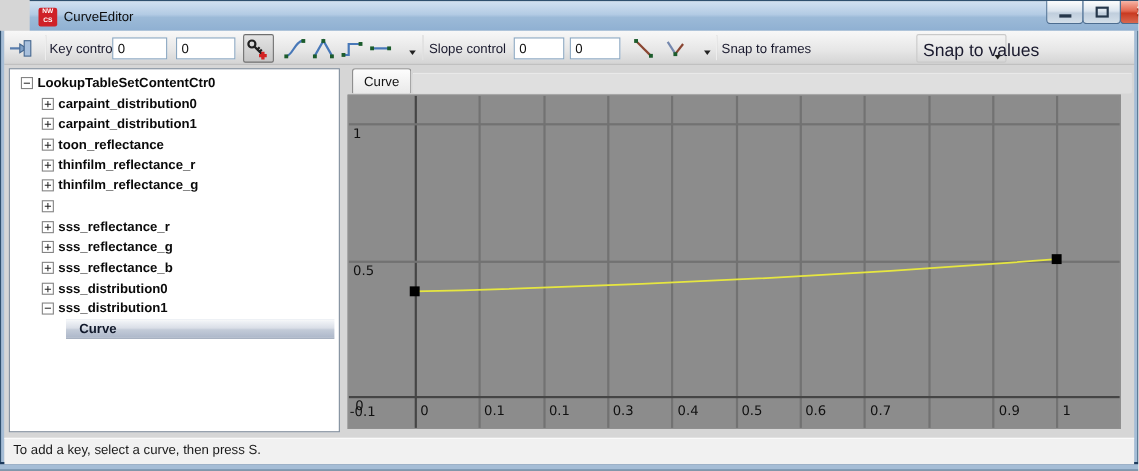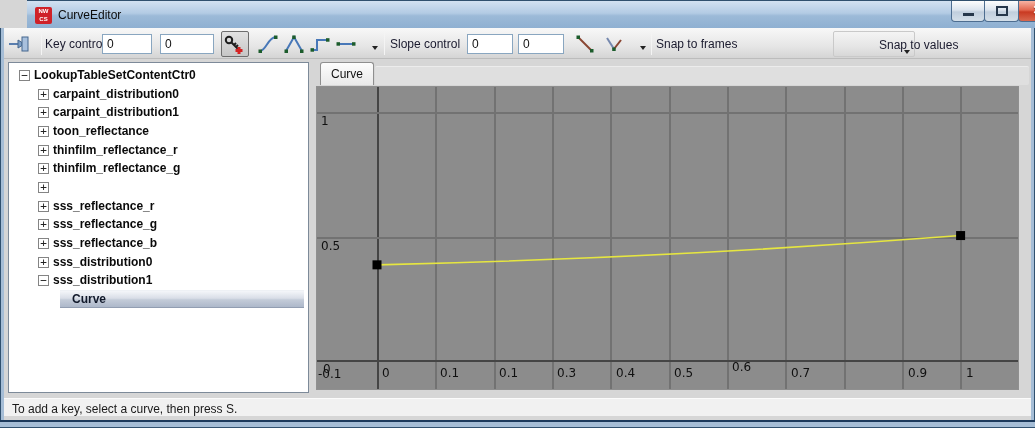--- a/index.html
+++ b/index.html
@@ -41,21 +41,21 @@
     background:linear-gradient(#e3e3e3,#c6c6c6); }
   .tb-arrow { position:absolute; width:0; height:0; border-left:3px solid transparent;
     border-right:3px solid transparent; border-top:4px solid #222; }
   .combo { position:absolute; left:725px; top:5px; width:97px; height:22px; background:#fff;
     border:1px solid #89a6c0; }
   .combo-value { position:absolute; left:5px; top:3px; font-size:12px; color:#111; }
   .combo-arrow { position:absolute; right:5px; top:8px; width:0; height:0;
     border-left:4px solid transparent; border-right:4px solid transparent; border-top:5px solid #333; }
   .dropbtn { position:absolute; left:829px; top:3px; width:82px; height:26px; border:1px solid #c9c9c9;
     border-radius:2px; background:transparent; }
-  .dropbtn-label { position:absolute; left:5px; top:6px; font-size:12px; color:#1a1a2e; white-space:nowrap;margin-left:40px; }
+  .dropbtn-label { position:absolute; left:5px; top:6px; font-size:16px; color:#1a1a2e; white-space:nowrap; }
   .dropbtn .tb-arrow { right:4px; bottom:2px; }
 
   
   .content { position:absolute; left:4px; right:4px; top:59px; height:339px; background:#d6d6d6; }
 
   
   .tree-panel { position:absolute; left:4px; top:3px; width:301px; height:331px; background:#fff;
     border:1px solid #7d8a99; overflow:hidden; }
   .tree-row { position:absolute; left:0; width:100%; height:19px; }
   .expander { position:absolute; top:4px; width:11px; height:11px; background:#fff; border:1px solid #848484;
@@ -80,21 +80,21 @@
   .graph { position:absolute; left:312px; top:27px; width:703px; height:304px;
     border:1px solid #8f8f8f; background:#8c8c8c; }
   .ginner { position:absolute; inset:0; overflow:hidden; }
   .vgrid { position:absolute; top:0; bottom:0; width:2px; background:#727272; }
   .hgrid { position:absolute; left:0; right:0; height:2px; background:#727272; }
   .axis { background:#454545; }
   .ticklabel { position:absolute; font-size:12px; color:#101010; font-family:"DejaVu Sans", sans-serif; }
   .curve-svg { position:absolute; left:0; top:0; }
 
   
-  .statusbar { position:absolute; left:4px; right:4px; top:398px; height:18px; background:#f1f1f1;
+  .statusbar { position:absolute; left:4px; right:4px; top:398px; height:24px; background:#f1f1f1;
     border-top:1px solid #fbfbfb; }
   .status-text { position:absolute; left:8px; top:3px; font-size:12px; color:#1a1a1a; }
 </style>
 </head>
 <body>
 
 <div class="win">
 
   <div class="titlebar">
     <div class="win-logo">
@@ -280,21 +280,21 @@
         <div class="ticklabel" style="left:4px; top:152px;">0.5</div>
         <div class="ticklabel" style="left:6px; top:275px;">0</div>
 
         <div class="ticklabel" style="left:1px; top:280px;">-0.1</div>
         <div class="ticklabel" style="left:65px; top:279px;">0</div>
         <div class="ticklabel" style="left:123px; top:279px;">0.1</div>
         <div class="ticklabel" style="left:182px; top:279px;">0.1</div>
         <div class="ticklabel" style="left:240px; top:279px;">0.3</div>
         <div class="ticklabel" style="left:299px; top:279px;">0.4</div>
         <div class="ticklabel" style="left:357px; top:279px;">0.5</div>
-        <div class="ticklabel" style="left:415px; top:273px;text-align:center;">0.6</div>
+        <div class="ticklabel" style="left:415px; top:279px;text-align:center;">0.6</div>
         <div class="ticklabel" style="left:474px; top:279px;text-align:center;">0.7</div>
         <div class="ticklabel" style="left:532px; top:279px;margin-top:40px;">0.8</div>
         <div class="ticklabel" style="left:591px; top:279px;">0.9</div>
         <div class="ticklabel" style="left:649px; top:279px;">1</div>
 
         <svg class="curve-svg" width="701" height="302">
           <path id="curve-path" d="M60,177.84 Q351.8,171.2 643.6,148.56" fill="none" stroke-width="1.6" stroke="#e6e640"></path>
           <rect class="keyrect" width="9" height="9" fill="#000000" x="55.5" y="173.34"></rect>
           <rect class="keyrect" width="9" height="9" fill="#000000" x="639.1" y="144.06"></rect>
         </svg>

